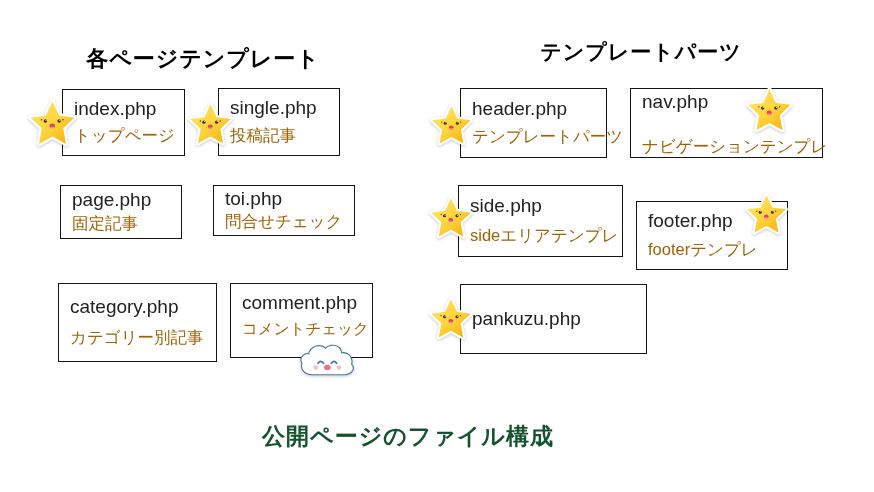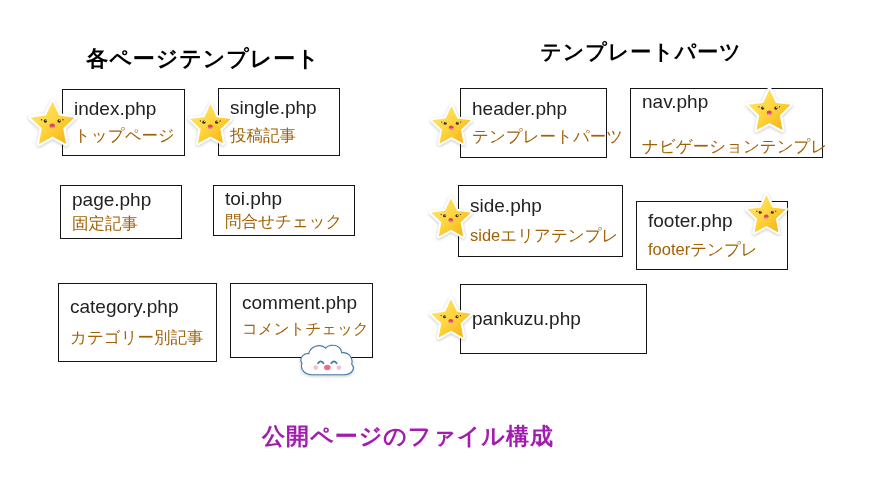--- a/index.html
+++ b/index.html
@@ -22,21 +22,21 @@
     color:#000;
     letter-spacing:1px;
     white-space:nowrap;
   }
   .title-left  { left:63px;  top:44px; width:280px; }
   .title-right { left:521px; top:38px; width:240px; font-size:21px; }
   .caption {
     position:absolute;
     left:248px; top:421px; width:320px;
     font-weight:700; font-size:23px;
-    text-align:center; color:#a21caf;
+    text-align:center; color:#14532d;
     letter-spacing:1px;
     white-space:nowrap;
   }
   .filebox {
     position:absolute;
     border:1.5px solid #141414;
     background:#ffffff;
     display:flex;
     flex-direction:column;
     justify-content:space-evenly;

